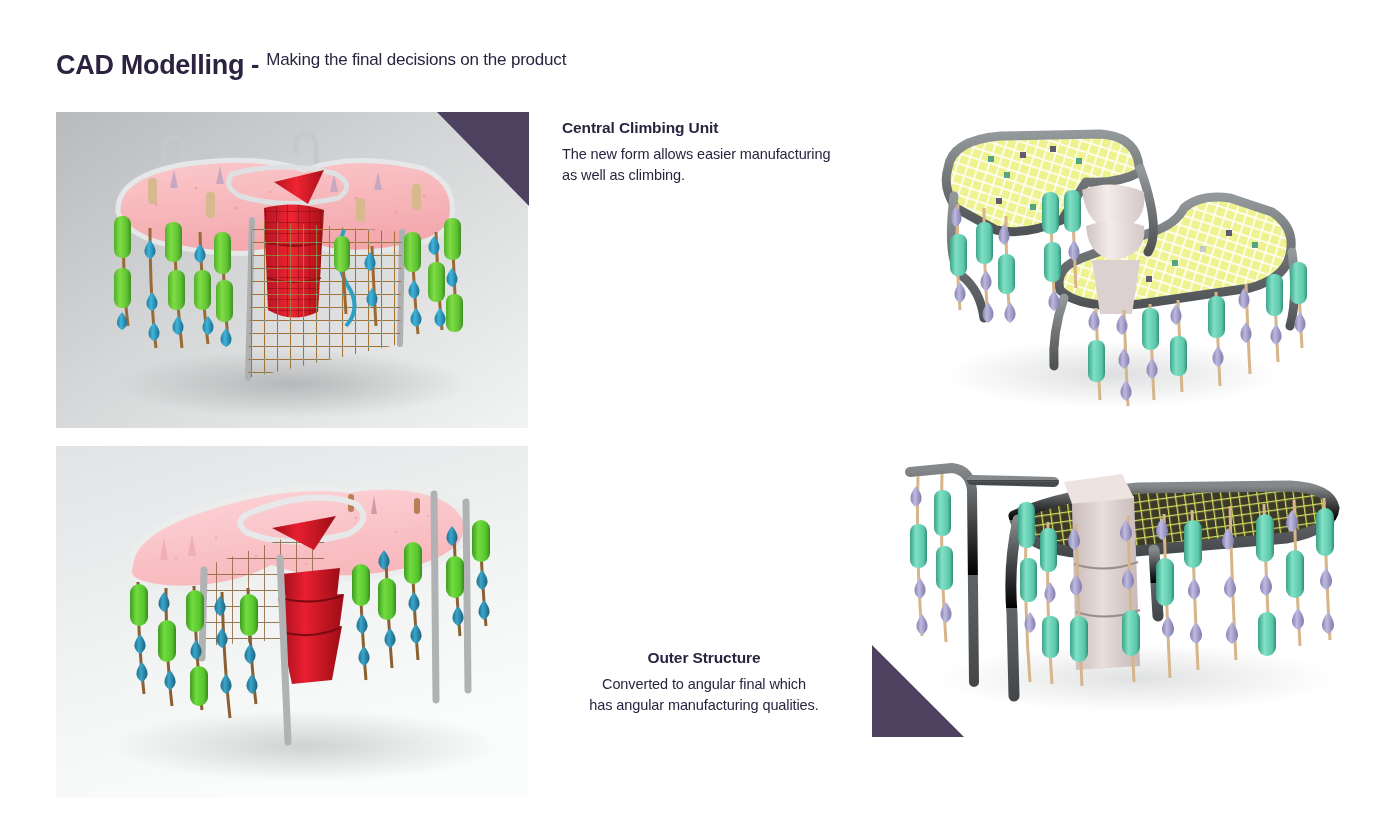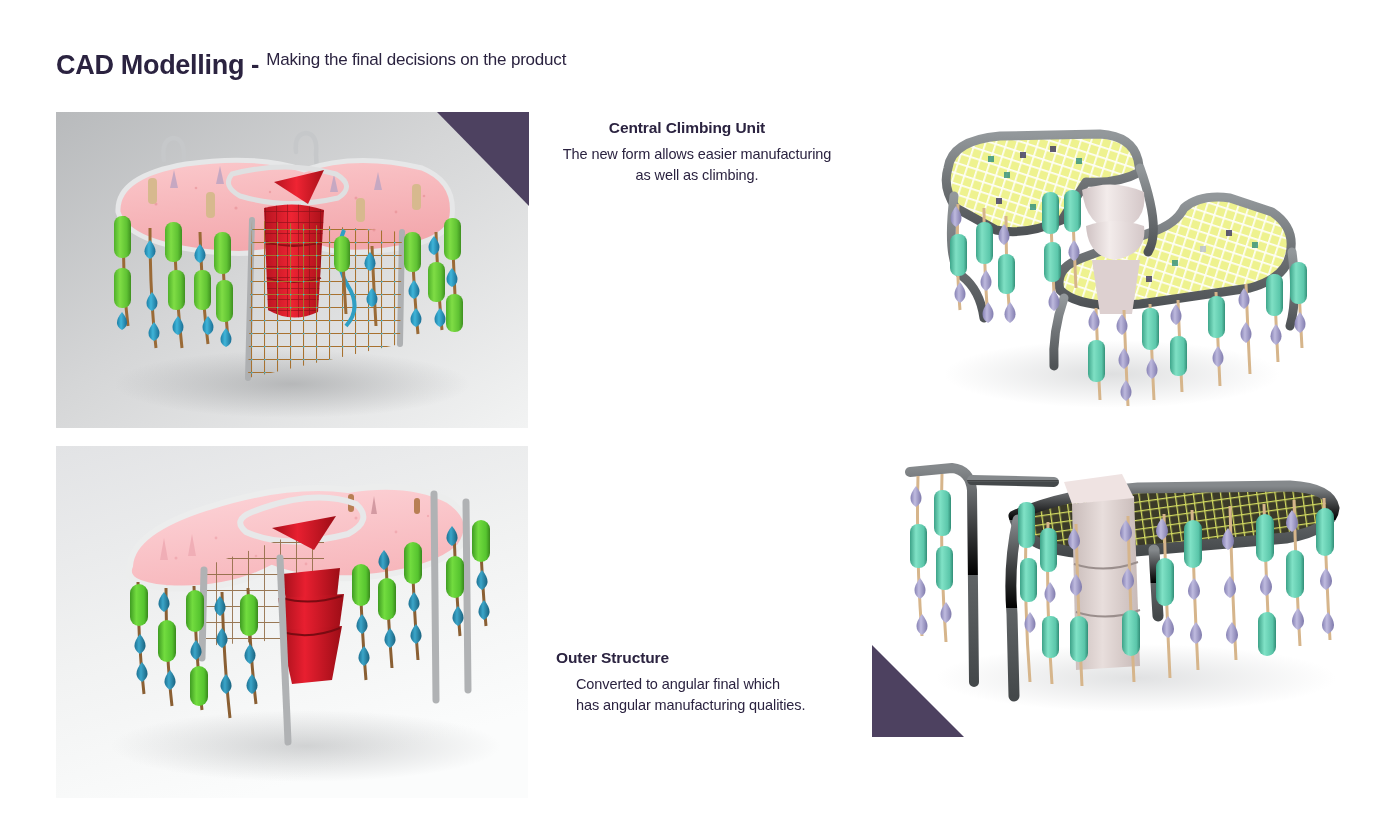--- a/index.html
+++ b/index.html
@@ -33,31 +33,31 @@
   .shot svg{display:block;width:100%;height:100%;}
 
   
   .tri{position:absolute;}
   #tri-top{left:437px;top:112px;width:92px;height:94px;}
   #tri-bottom{left:872px;top:645px;width:92px;height:92px;}
   .tri svg{display:block;width:100%;height:100%;}
 
   
   .callout{position:absolute;}
-  #callout-top{left:522px;top:118px;width:330px;text-align:center;}
-  #callout-bottom{left:556px;top:648px;width:296px;text-align:left;}
+  #callout-top{left:562px;top:118px;width:330px;text-align:left;}
+  #callout-bottom{left:556px;top:648px;width:296px;text-align:center;}
   .callout-heading{
     font-size:15.5px;font-weight:bold;color:#2b2340;
     line-height:1.25;margin:0 0 7px 0;letter-spacing:-0.1px;
   }
   .callout-body{
     font-size:14.5px;font-weight:normal;color:#2b2340;
     line-height:1.42;margin:0;letter-spacing:-0.1px;
   }
-  .callout-body span{display:block;margin-left:20px;}
+  .callout-body span{display:block;}
 </style>
 </head>
 <body>
 
 <div class="page">
 
   <div class="title-row">
     <span class="title-main">CAD Modelling</span>
     <span class="title-dash"> - </span>
     <span class="title-sub">Making the final decisions on the product</span>

